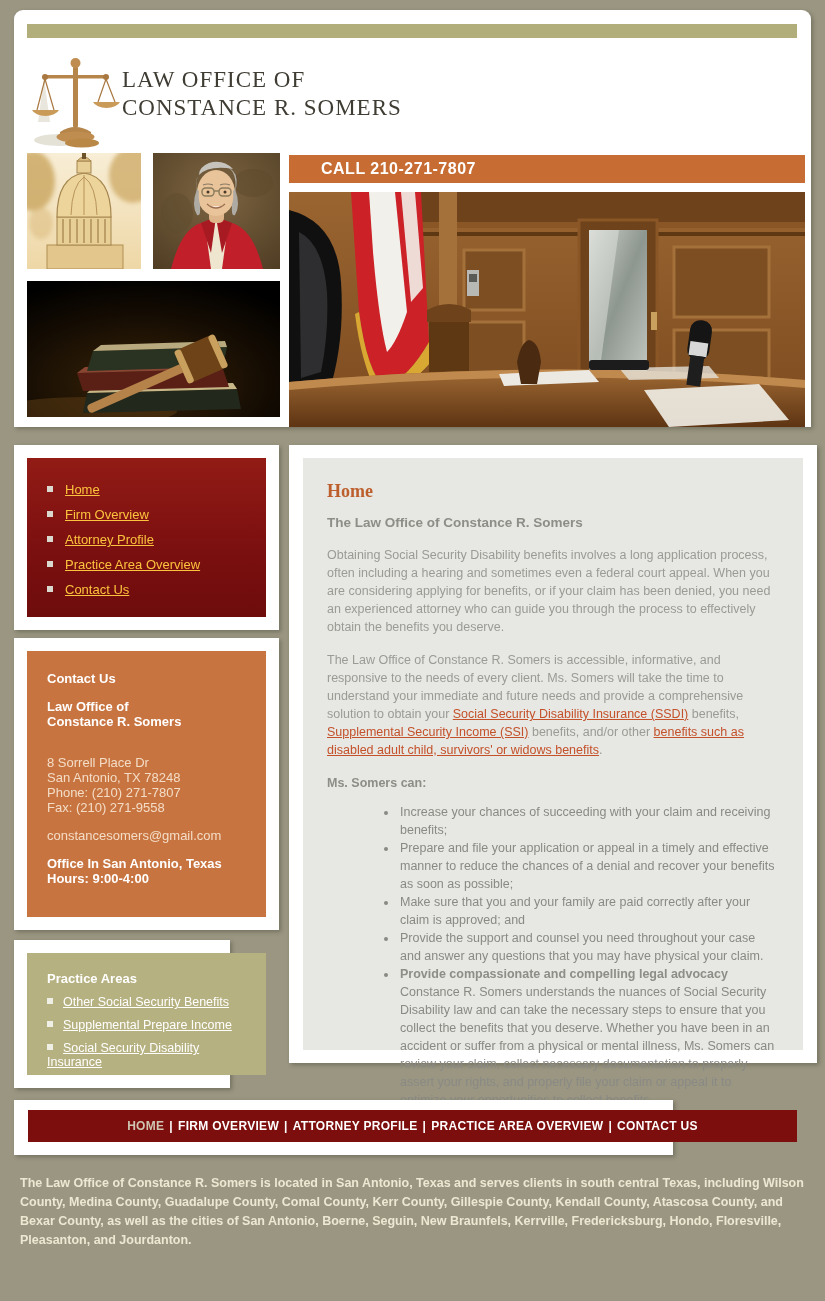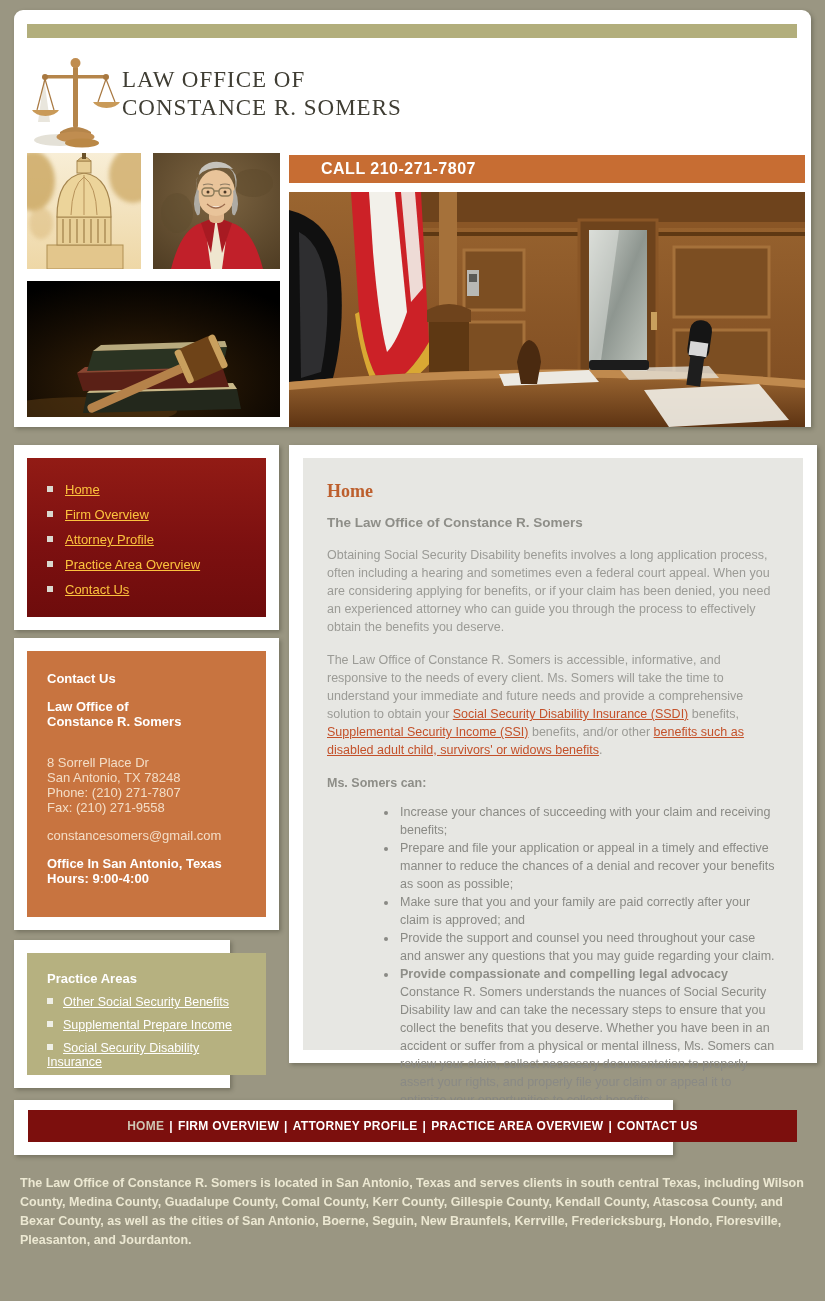--- a/index.html
+++ b/index.html
@@ -316,21 +316,21 @@
     <div class="main-inner">
       <h1>Home</h1>
       <h2>The Law Office of Constance R. Somers</h2>
       <p>Obtaining Social Security Disability benefits involves a long application process, often including a hearing and sometimes even a federal court appeal. When you are considering applying for benefits, or if your claim has been denied, you need an experienced attorney who can guide you through the process to effectively obtain the benefits you deserve.</p>
       <p><span>The Law Office of Constance R. Somers is accessible, informative, and responsive to the needs of every client. Ms. Somers will take the time to understand your immediate and future needs and provide a comprehensive solution to obtain your </span><a href="#">Social Security Disability Insurance (SSDI)</a><span> benefits, </span><a href="#">Supplemental Security Income (SSI)</a><span> benefits, and/or other </span><a href="#">benefits such as disabled adult child, survivors' or widows benefits</a><span>.</span></p>
       <div class="list-intro">Ms. Somers can:</div>
       <ul>
         <li>Increase your chances of succeeding with your claim and receiving benefits;</li>
         <li>Prepare and file your application or appeal in a timely and effective manner to reduce the chances of a denial and recover your benefits as soon as possible;</li>
         <li>Make sure that you and your family are paid correctly after your claim is approved; and</li>
-        <li>Provide the support and counsel you need throughout your case and answer any questions that you may guide regarding your claim.</li>
+        <li>Provide the support and counsel you need throughout your case and answer any questions that you may have physical your claim.</li>
         <li>
           <span class="bold-bullet">Provide compassionate and compelling legal advocacy</span>
           <div>Constance R. Somers understands the nuances of Social Security Disability law and can take the necessary steps to ensure that you collect the benefits that you deserve. Whether you have been in an accident or suffer from a physical or mental illness, Ms. Somers can review your claim, collect necessary documentation to properly assert your rights, and properly file your claim or appeal it to optimize your opportunities to collect benefits.</div>
         </li>
       </ul>
       <a href="#" class="contact-cta">Contact The Law Office of Constance R. Somers</a>
     </div>
   </div>
 
   <div class="card footnav-card">

